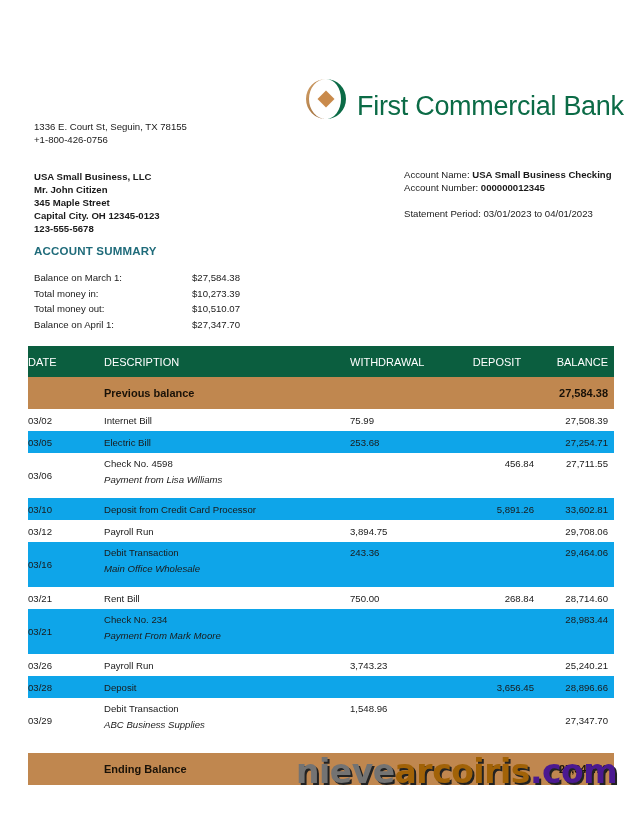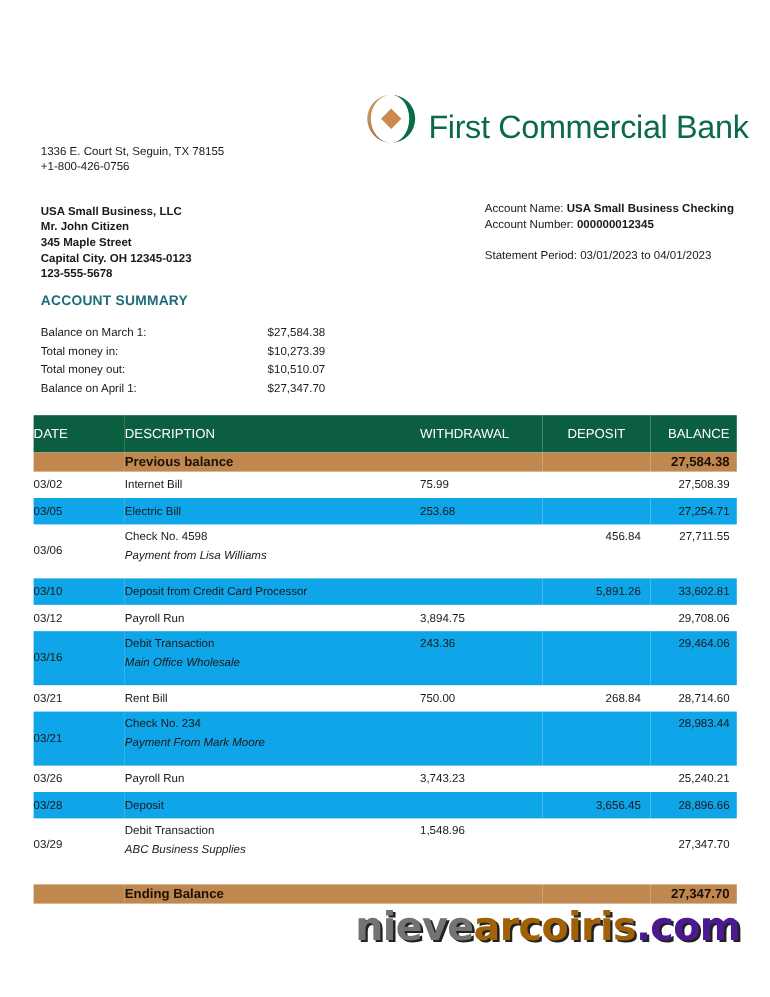--- a/index.html
+++ b/index.html
@@ -11,35 +11,35 @@
                color:#0b6b46; letter-spacing:-0.3px; white-space:nowrap; }
   .small { font-size:9.6px; line-height:13px; }
   .bank-addr { position:absolute; left:34px; top:120px; }
   .cust { position:absolute; left:34px; top:170px; font-weight:bold; }
   .acct { position:absolute; left:404px; top:168px; }
   .acct b { font-weight:bold;text-align:center; }
   .period { position:absolute; left:404px; top:207px; }
   .sum-title { position:absolute; left:34px; top:245px; font-size:11.5px; font-weight:bold;
                color:#1f6b7a; letter-spacing:0.2px; }
   .summary { position:absolute; left:34px; top:270px; }
-  .summary .row { display:flex; height:15.5px; align-items:center;gap:31px; }
+  .summary .row { display:flex; height:15.5px; align-items:center; }
   .summary .lbl { width:158px; }
   table { position:absolute; left:28px; top:346px; width:586px; border-collapse:collapse;
           font-size:9.6px; }
   th { background:#0b5e3f; color:#ffffff; font-weight:normal; font-size:11px; height:31px;
        text-align:left; padding:0; }
   td { padding:0; vertical-align:middle; }
   .c-date { width:76px; text-align:left; }
   .c-desc { width:246px; }
   .c-wd { width:102px; }
   .c-dep { width:90px; }
   .c-bal { text-align:right; padding-right:6px !important; }
   th.c-dep { text-align:center; }
   th.c-wd { padding-left:0; }
-  tr.band td { background:#c0874f; font-weight:bold; font-size:11px; height:16px; color:#1a1208; }
+  tr.band td { background:#c0874f; font-weight:bold; font-size:11px; height:32px; color:#1a1208; }
   tr.r1 td { height:22px; }
   tr.r2 td { height:40px; }
   tr.alt td { background:#0ea5e9;margin-top:24px; }
   td.dep { text-align:right; padding-right:8px; }
   td.top { vertical-align:top; padding-top:5px; }
   .sub { font-style:italic; display:block; margin-top:5px; }
   tr.gap td { height:10px; background:#ffffff; }
   .watermark { position:absolute; left:296px; top:752px; font-family:"DejaVu Sans", sans-serif;
                font-weight:bold; font-size:33px; letter-spacing:-0.5px;
                text-shadow:2px 2px 0 #222; }

